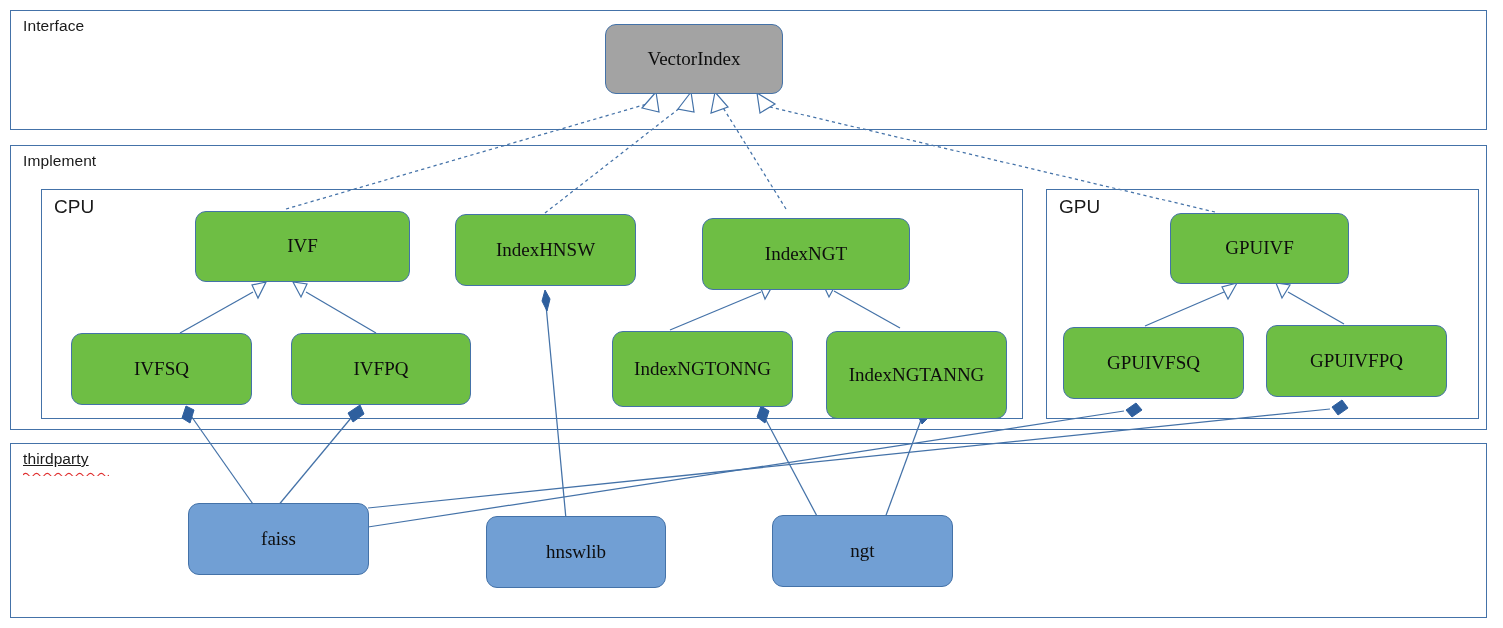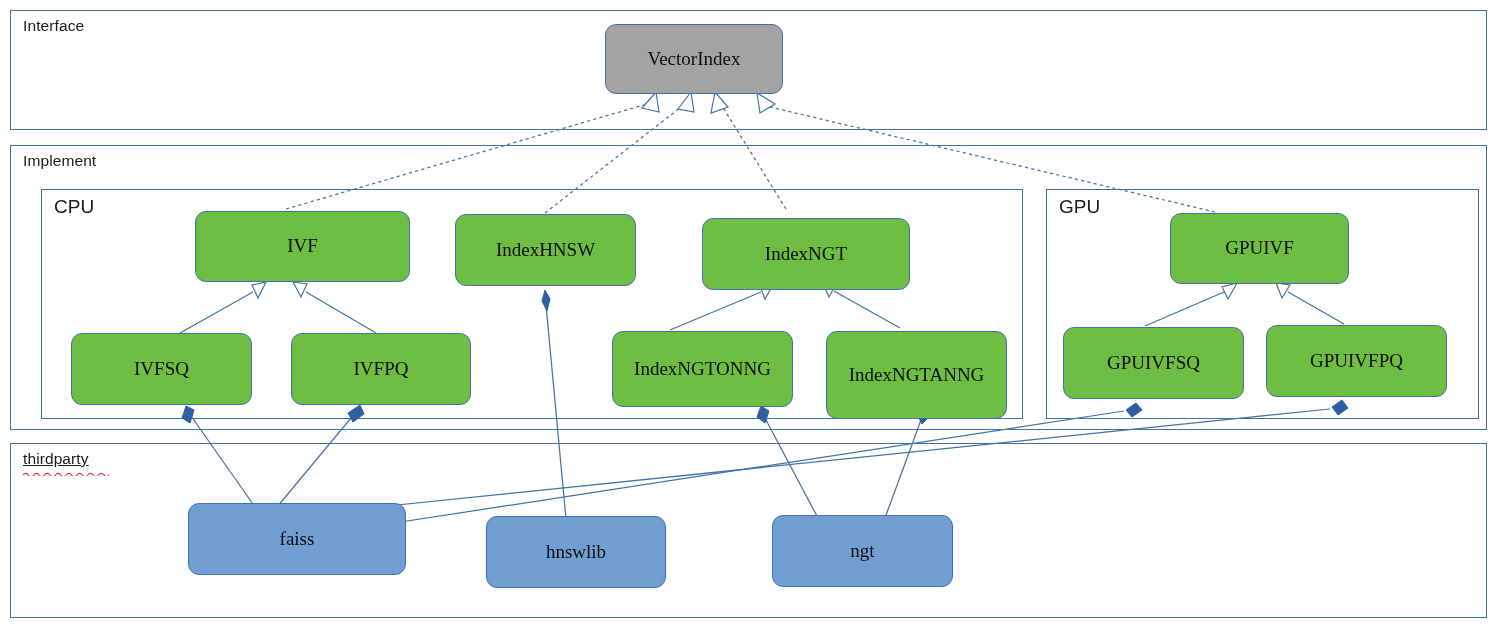--- a/index.html
+++ b/index.html
@@ -184,21 +184,21 @@
   <div class="node impl" style="left:1170px;top:213px;width:179px;height:71px;">
     <span>GPUIVF</span>
   </div>
   <div class="node impl" style="left:1063px;top:327px;width:181px;height:72px;justify-content:center;">
     <span>GPUIVFSQ</span>
   </div>
   <div class="node impl" style="left:1266px;top:325px;width:181px;height:72px;">
     <span>GPUIVFPQ</span>
   </div>
 
-  <div class="node third" style="left:188px;top:503px;width:218px;height:72px;justify-content:center;">
+  <div class="node third" style="left:188px;top:503px;width:181px;height:72px;justify-content:center;">
     <span>faiss</span>
   </div>
   <div class="node third" style="left:486px;top:516px;width:180px;height:72px;">
     <span>hnswlib</span>
   </div>
   <div class="node third" style="left:772px;top:515px;width:181px;height:72px;">
     <span>ngt</span>
   </div>
 
 </div>

